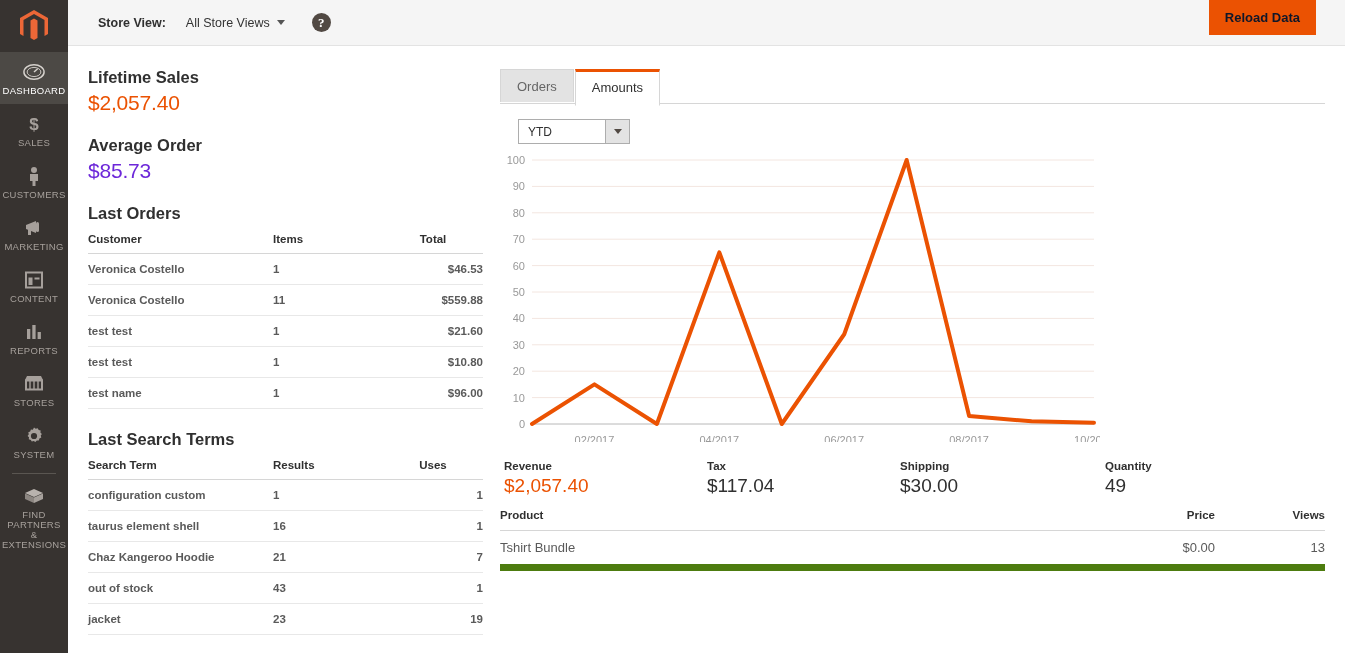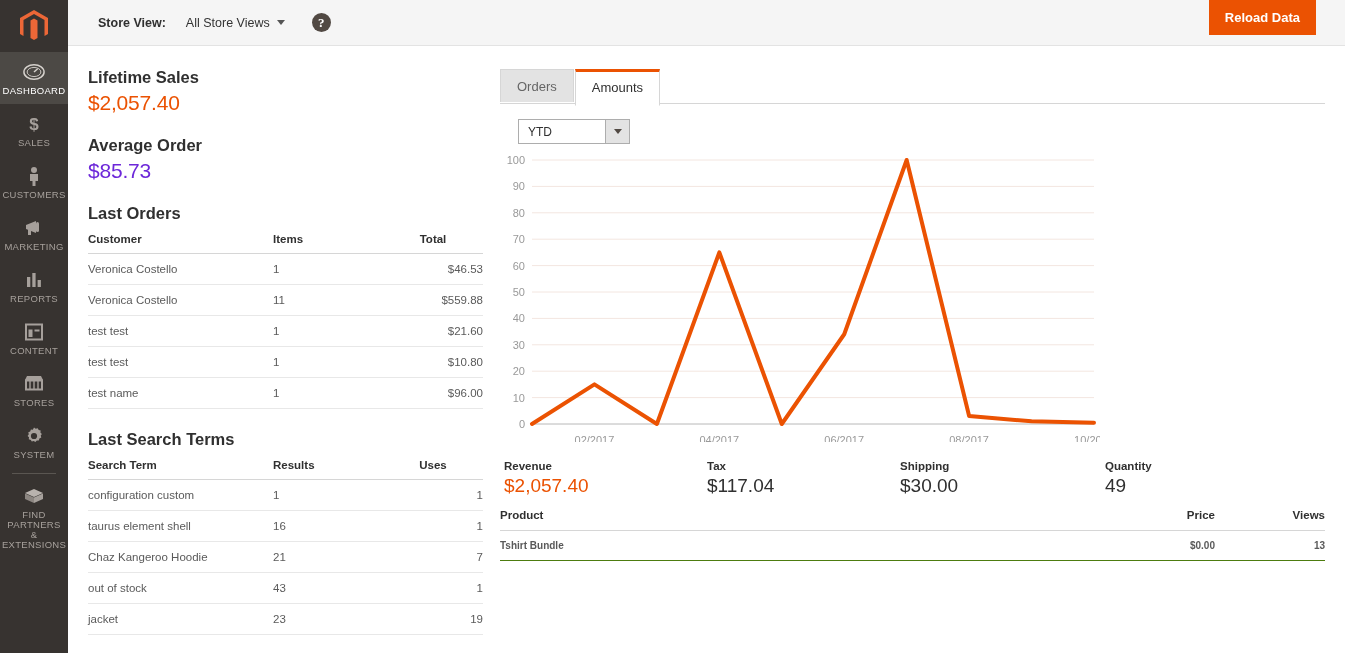--- a/index.html
+++ b/index.html
@@ -60,21 +60,21 @@
     border-top: 5px solid #555;
   }
   .help-icon {
     margin-left: 27px; width: 19px; height: 19px; border-radius: 50%;
     background: #514943; color: #fff; font-size: 13px; font-weight: bold;
     display: flex; align-items: center; justify-content: center; cursor: pointer;
     font-family: "Liberation Serif", serif;
   }
   .reload-btn {
     position: absolute; right: 29px; top: 0px;
-    background: #eb5202; color: #ffffff; border: none;
+    background: #eb5202; color: #0f172a; border: none;
     font-size: 13px; font-weight: bold;
     padding: 10px 16px; cursor: pointer;
     font-family: "Liberation Sans", sans-serif;
   }
 
   .content { display: flex; padding: 0; height: 607px; }
 
   
   .col-left { width: 420px; flex: 0 0 420px; padding: 22px 0 0 20px; }
   .blk-title { font-size: 16.5px; font-weight: bold; color: #303030; margin-bottom: 4px; }
@@ -82,21 +82,21 @@
   .big-amount.dark { color: #6d28d9; }
   .gap-lg { height: 21px; }
 
   table.dash { width: 395px; border-collapse: collapse; margin-top: 7px; }
   table.dash th {
     font-size: 11.5px; color: #303030; font-weight: bold;
     text-align: left; padding: 3px 0 8px;
     border-bottom: 1px solid #d6d6d6;
   }
   table.dash td {
-    font-size: 11.5px; color: #5a5a5a; font-weight: normal;
+    font-size: 11.5px; color: #5a5a5a; font-weight: bold;
     padding: 9px 0 9px; border-bottom: 1px solid #e8e8e8;
   }
   table.dash .c2 { width: 110px; text-align: left; }
   table.dash .c3 { width: 100px; text-align: right; }
   table.dash th.c3 { text-align: center; }
 
   
   .col-right { flex: 1; padding: 22px 20px 0 12px; position: relative; }
 
   .tabstrip {
@@ -150,23 +150,22 @@
     border-bottom: 1px solid #d6d6d6;
     height: 37px; margin-top: 22px;
   }
 
   table.bottomtbl { width: 100%; border-collapse: collapse; margin-top: 8px; }
   table.bottomtbl th {
     font-size: 11.5px; color: #303030; font-weight: bold;
     text-align: left; padding: 4px 0 9px; border-bottom: 1px solid #d6d6d6;
   }
   table.bottomtbl td {
-    font-size: 10px; color: #5a5a5a; padding: 9px 0;
-    border-bottom: 1px solid #4d7c0f;
-    font-weight: bold;
+    font-size: 13px; color: #5a5a5a; padding: 9px 0;
+    border-bottom: 7px solid #4d7c0f;
   }
   table.bottomtbl .cp { width: 130px; text-align: right; }
   table.bottomtbl .cv { width: 110px; text-align: right; }
   table.bottomtbl th.cp, table.bottomtbl th.cv { text-align: right; }
 
   .axis-txt { font-size: 11px; fill: #999; font-family: "Liberation Sans", sans-serif; }
 </style>
 </head>
 <body>
 
@@ -218,37 +217,37 @@
           <rect x="13" y="4" width="3" height="10" rx="1.5" fill="#a6a09b"></rect>
           <path d="M5 11 L5 17 L8 17 L8 12 Z" fill="#a6a09b"></path>
         </svg>
       </span>
       <span class="nav-label">MARKETING</span>
     </div>
 
     <div class="nav-item">
       <span class="nav-icon">
         <svg width="20" height="20" viewBox="0 0 20 20">
+          <rect x="2" y="2.5" width="16" height="15" fill="none" stroke="#a6a09b" stroke-width="2"></rect>
+          <rect x="4.5" y="7.5" width="4" height="7.5" fill="#a6a09b"></rect>
+          <rect x="10.5" y="7.5" width="5" height="2" fill="#a6a09b"></rect>
+        </svg>
+      </span>
+      <span class="nav-label">CONTENT</span>
+    </div>
+
+    <div class="nav-item">
+      <span class="nav-icon">
+        <svg width="20" height="20" viewBox="0 0 20 20">
           <rect x="3" y="7" width="3.3" height="10" fill="#a6a09b"></rect>
           <rect x="8.3" y="3" width="3.3" height="14" fill="#a6a09b"></rect>
           <rect x="13.6" y="10" width="3.3" height="7" fill="#a6a09b"></rect>
         </svg>
       </span>
       <span class="nav-label">REPORTS</span>
-    </div>
-
-    <div class="nav-item">
-      <span class="nav-icon">
-        <svg width="20" height="20" viewBox="0 0 20 20">
-          <rect x="2" y="2.5" width="16" height="15" fill="none" stroke="#a6a09b" stroke-width="2"></rect>
-          <rect x="4.5" y="7.5" width="4" height="7.5" fill="#a6a09b"></rect>
-          <rect x="10.5" y="7.5" width="5" height="2" fill="#a6a09b"></rect>
-        </svg>
-      </span>
-      <span class="nav-label">CONTENT</span>
     </div>
 
     <div class="nav-item">
       <span class="nav-icon">
         <svg width="22" height="18" viewBox="0 0 22 18">
           <path d="M2 5 L4 1 L18 1 L20 5 Z" fill="#a6a09b"></path>
           <rect x="3" y="5.5" width="16" height="9" fill="none" stroke="#a6a09b" stroke-width="2"></rect>
           <line x1="7" y1="5.5" x2="7" y2="14.5" stroke="#a6a09b" stroke-width="1.4"></line>
           <line x1="11" y1="5.5" x2="11" y2="14.5" stroke="#a6a09b" stroke-width="1.4"></line>
           <line x1="15" y1="5.5" x2="15" y2="14.5" stroke="#a6a09b" stroke-width="1.4"></line>

